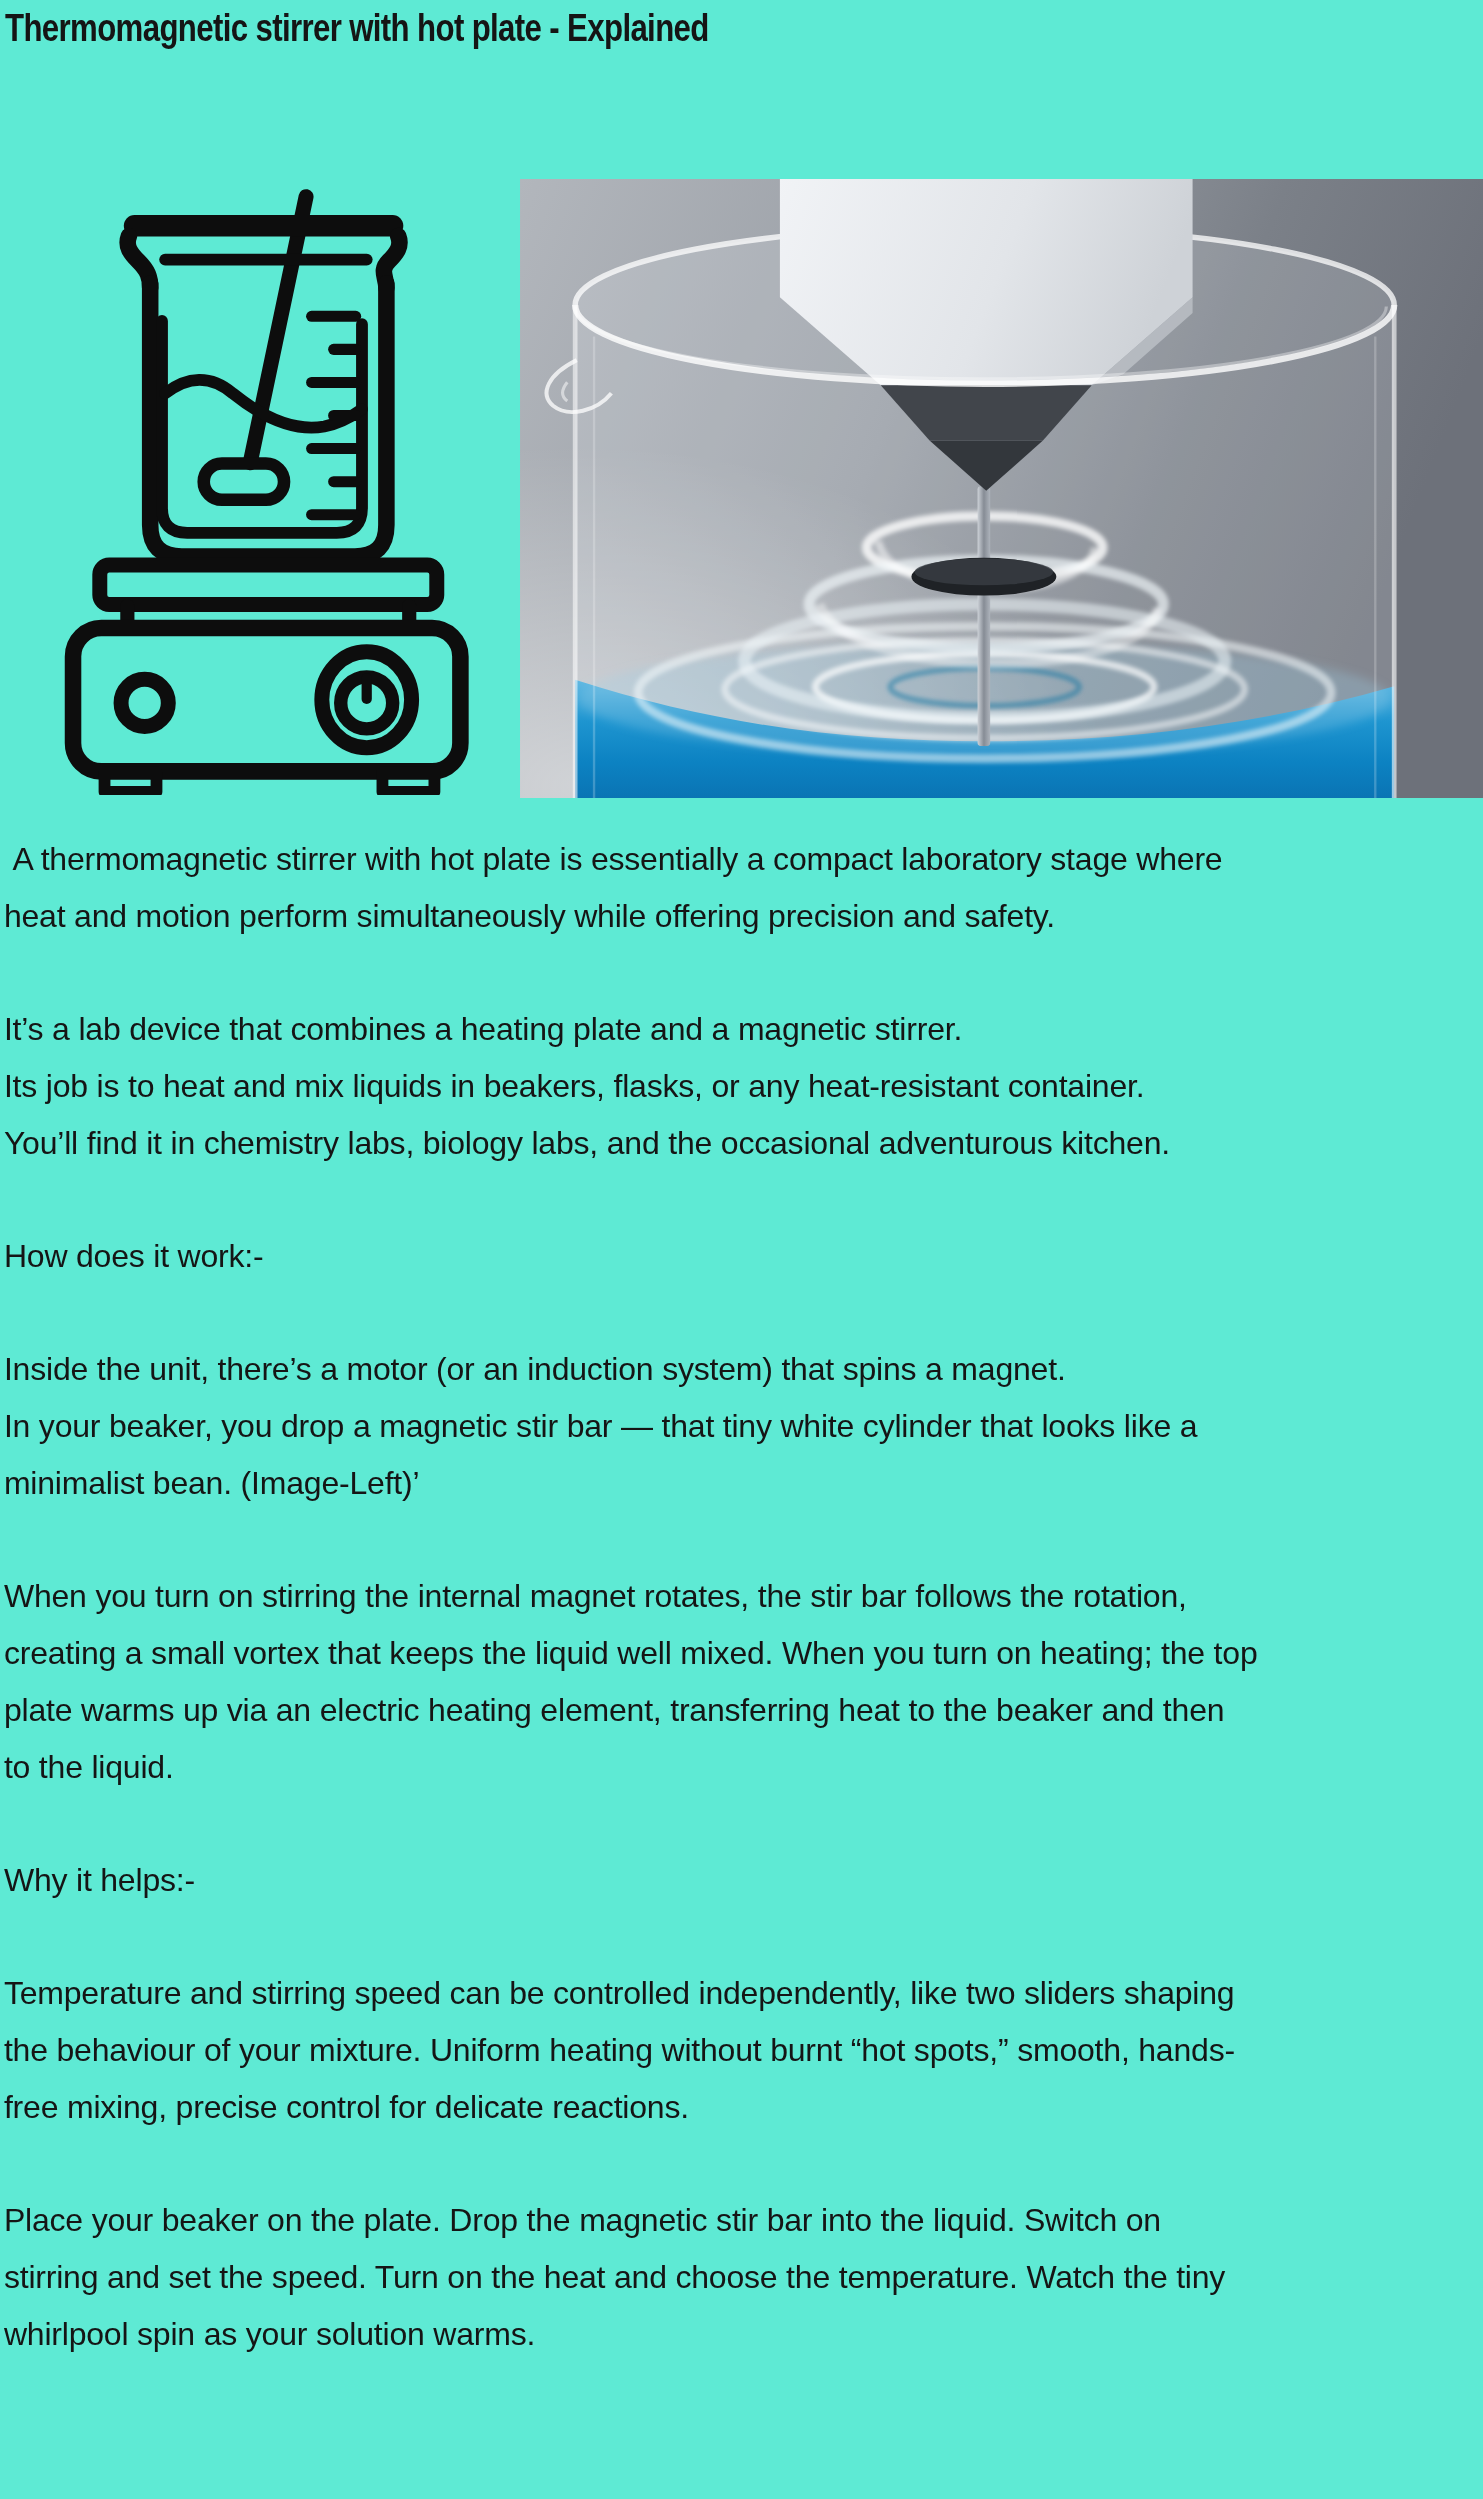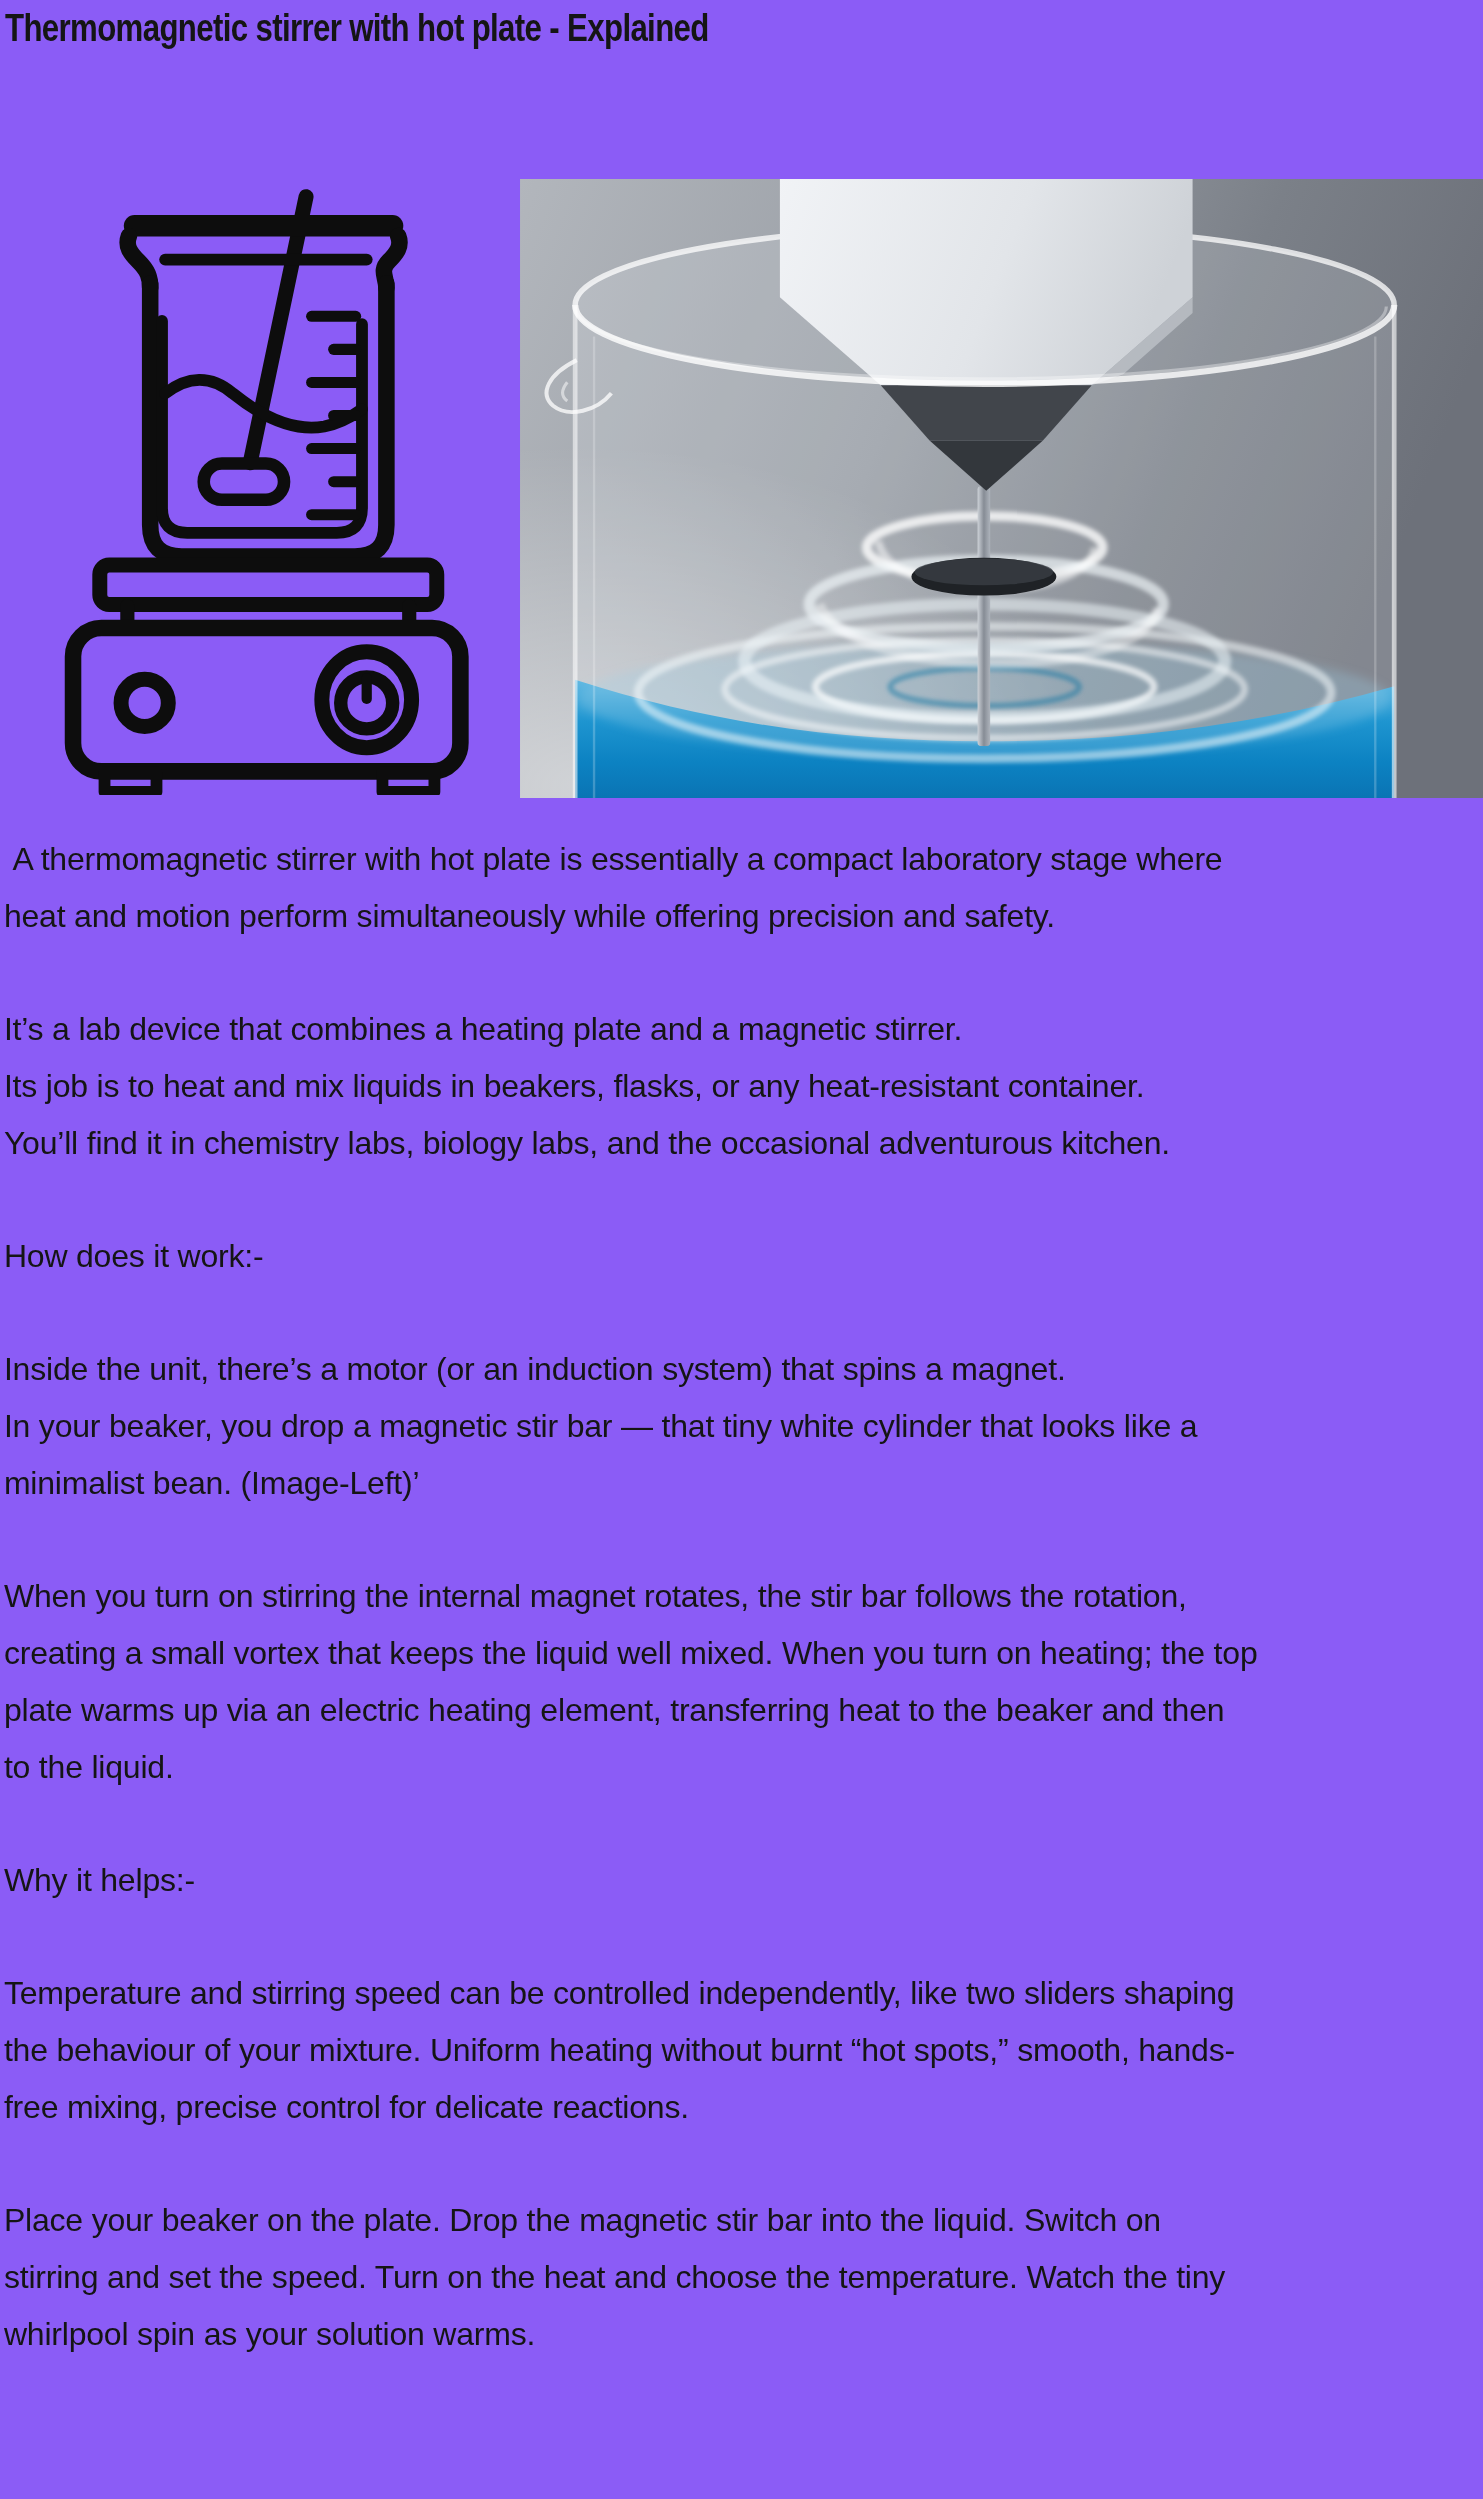--- a/index.html
+++ b/index.html
@@ -1,16 +1,16 @@
 <!DOCTYPE html>
 <html style="font-size:12.6px"><head>
 <meta charset="utf-8">
 <style>
   html,body{margin:0;padding:0;background:#ffffff;}
-  .page{position:relative;width:1484px;height:2500px;background:#8b5cf6;overflow:hidden;
+  .page{position:relative;width:1484px;height:2500px;background:#5eead4;overflow:hidden;
         font-family:"Liberation Sans", sans-serif;color:#151515;}
   .title{position:absolute;left:4.7px;top:3.2px;font-size:39px;font-weight:700;line-height:50px;
          letter-spacing:-0.8px;white-space:nowrap;transform:scaleX(0.80);transform-origin:0 0;}
   .block{position:absolute;left:3.9px;width:1874px;font-size:32px;line-height:57px;
          letter-spacing:-0.2px;white-space:pre-wrap;font-weight:400;}
   .b-intro{top:831px;}
   .b-device{top:1001px;}
   .b-how{top:1228px;}
   .b-inside{top:1341px;}
   .b-when{top:1568px;}

